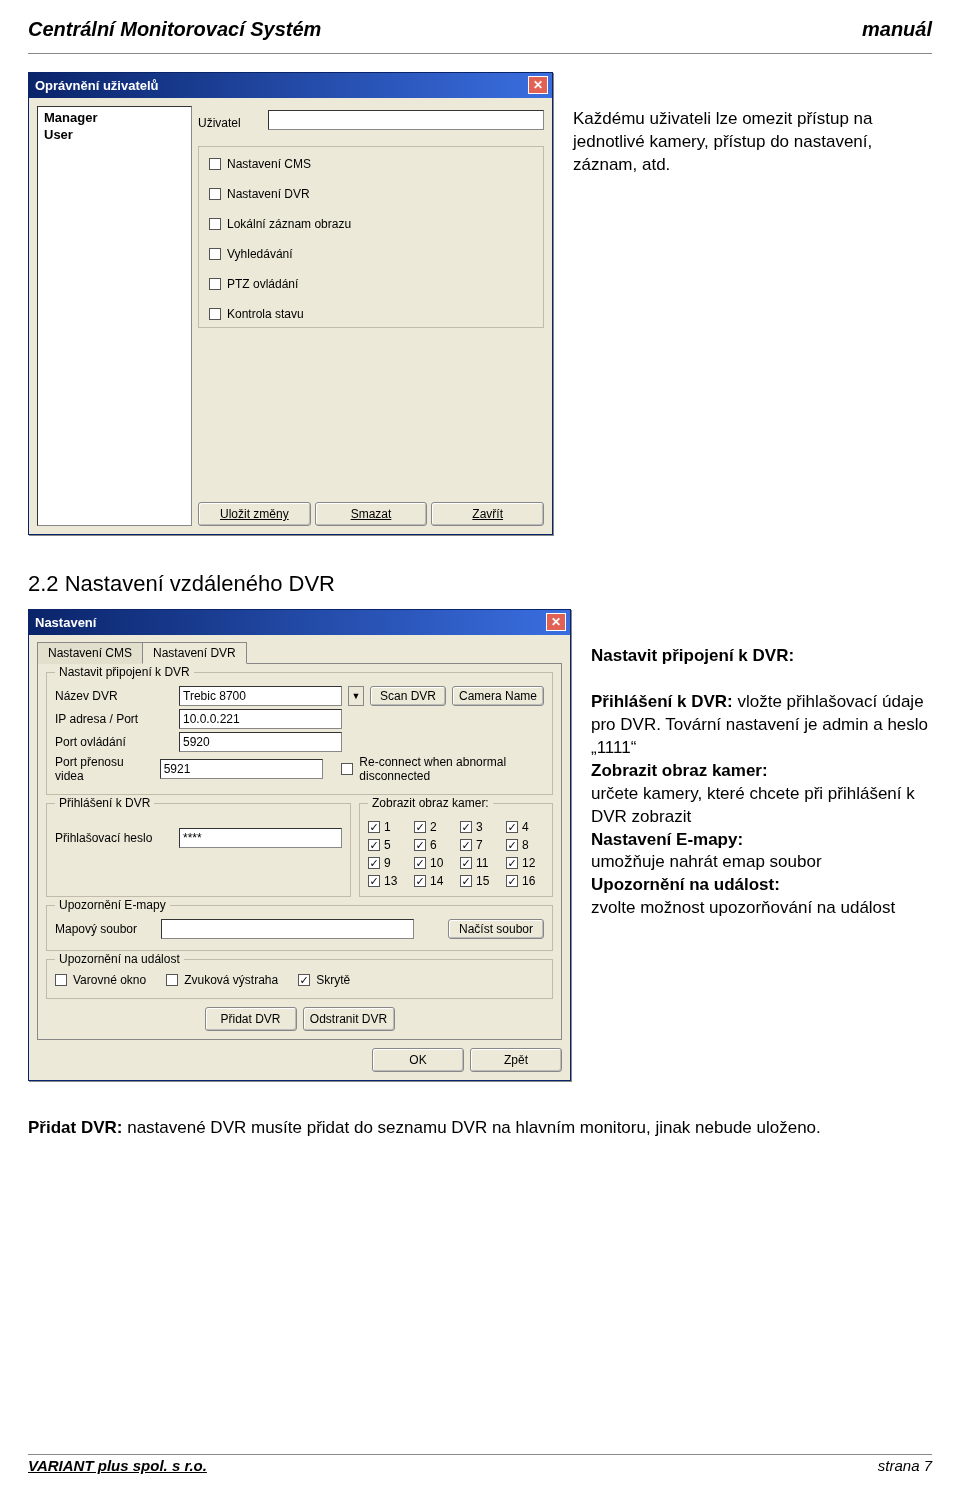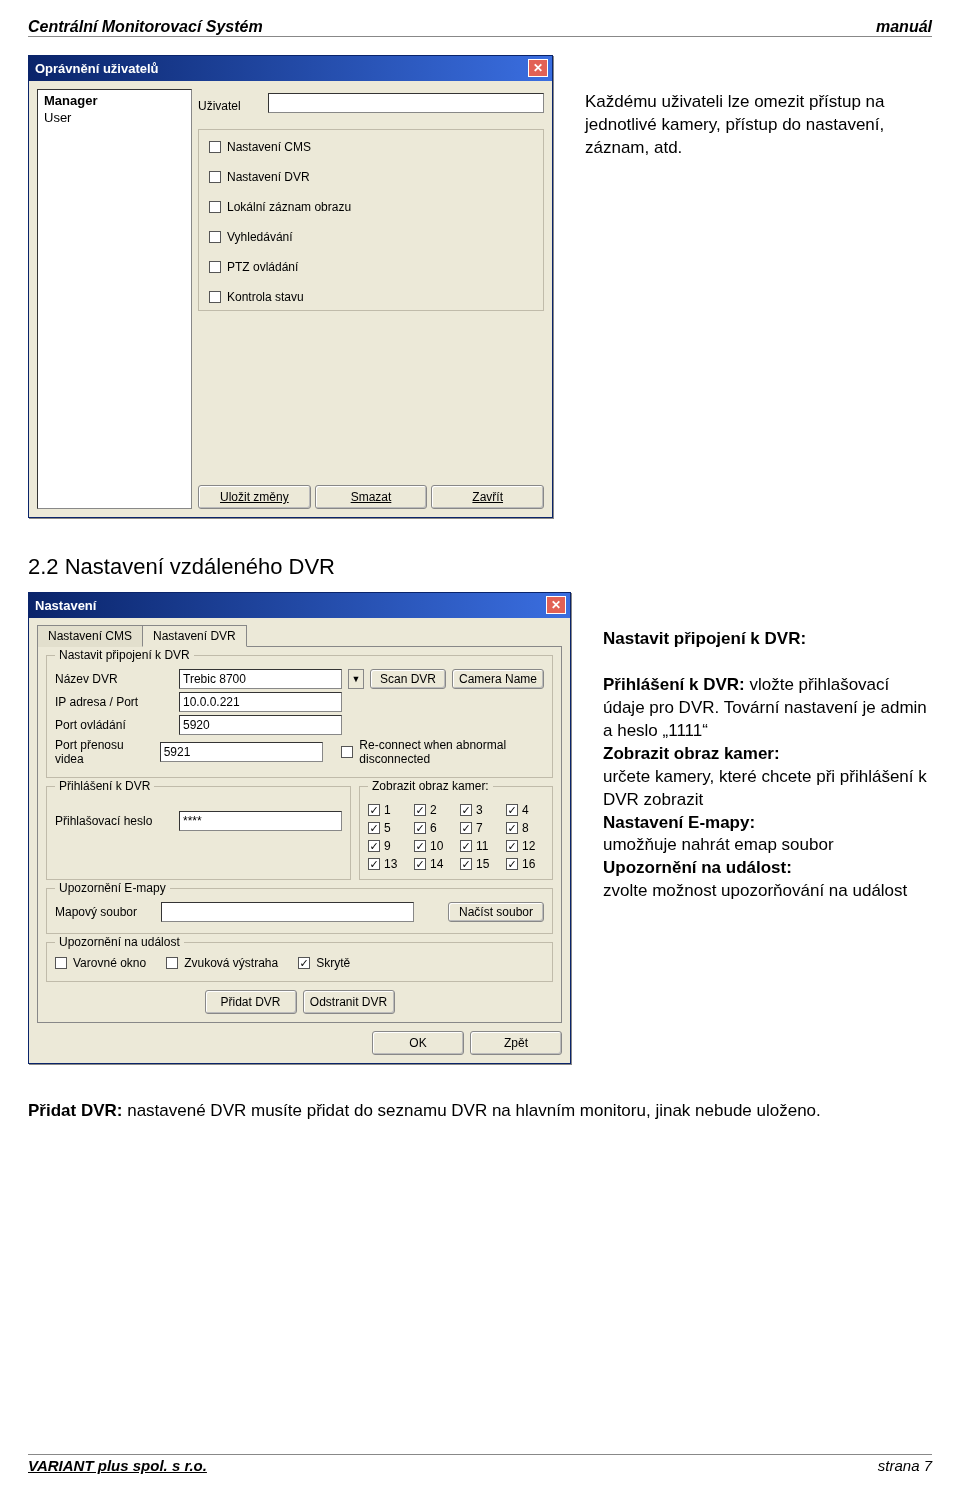--- a/index.html
+++ b/index.html
@@ -9,22 +9,22 @@
     font-size: 15px;
     color: #000;
     background: #fff;
     width: 960px;
   }
   .page {
     padding: 18px 28px;
     min-height: 1490px;
     position: relative;
   }
-  .hdr { display: flex; justify-content: space-between; font-weight: bold; font-style: italic; font-size: 16px; border-bottom: 1px solid #888; padding-bottom: 0; margin-bottom: 18px;}
-  .col-wrap { display: flex; gap: 32px; margin-bottom: 36px;}
+  .hdr { display: flex; justify-content: space-between; font-weight: bold; font-style: italic; font-size: 20px; border-bottom: 1px solid #888; padding-bottom: 12px; margin-bottom: 18px;}
+  .col-wrap { display: flex; gap: 20px; margin-bottom: 36px;}
   .col-left { flex: 0 0 525px; }
   .col-right { flex: 1; padding-top: 36px;}
   .desc-right { font-size: 17px; line-height: 1.35; }
   .desc-right b { font-weight: bold; }
   .section-h { font-size: 22px; margin: 10px 0 12px 0; }
 
   
   .win {
     background: #ece9d8;
     border: 1px solid #0a246a;
@@ -53,21 +53,21 @@
   .win-body { padding: 8px; }
   .perm-body { display: flex; gap: 6px; }
   .userlist {
     background: #fff;
     border: 1px inset #888;
     width: 155px; height: 420px;
     padding: 2px 6px;
     font-family: Tahoma, sans-serif;
     font-size: 13px;
   }
-  .userlist .u { padding: 1px 0; font-weight: normal;}
+  .userlist .u { padding: 1px 0; font-weight: bold;}
   .userlist .u.sel { font-weight: bold; }
   .perm-right { flex: 1; display: flex; flex-direction: column; gap: 6px; }
   .frow { display: flex; align-items: flex-end; gap: 10px; margin: 4px 0 8px 0;}
   .flabel { width: 60px; font-size: 12px;}
   .tinput { flex: 1; height: 20px; background: #fff; border: 1px inset #888; font-size: 12px; padding: 1px 3px;}
   .chkgroup { border: 1px solid #c0bbaa; background: #ece9d8; padding: 10px 10px 6px 10px; display: flex; flex-direction: column; gap: 16px; margin-top: 2px;}
   .chkrow { display: flex; align-items: center; gap: 6px; font-size: 12px;}
   .chk { width: 12px; height: 12px; background: #fff; border: 1px solid #555; display: inline-block; flex: 0 0 12px; cursor: pointer;}
   .chk.on::after { content: "✓"; font-size: 11px; line-height: 10px; display:block; text-align:center; color:#000;}
   .btnrow { display: flex; gap: 4px; margin-top: auto; padding-top: 22px; text-decoration: underline;}

